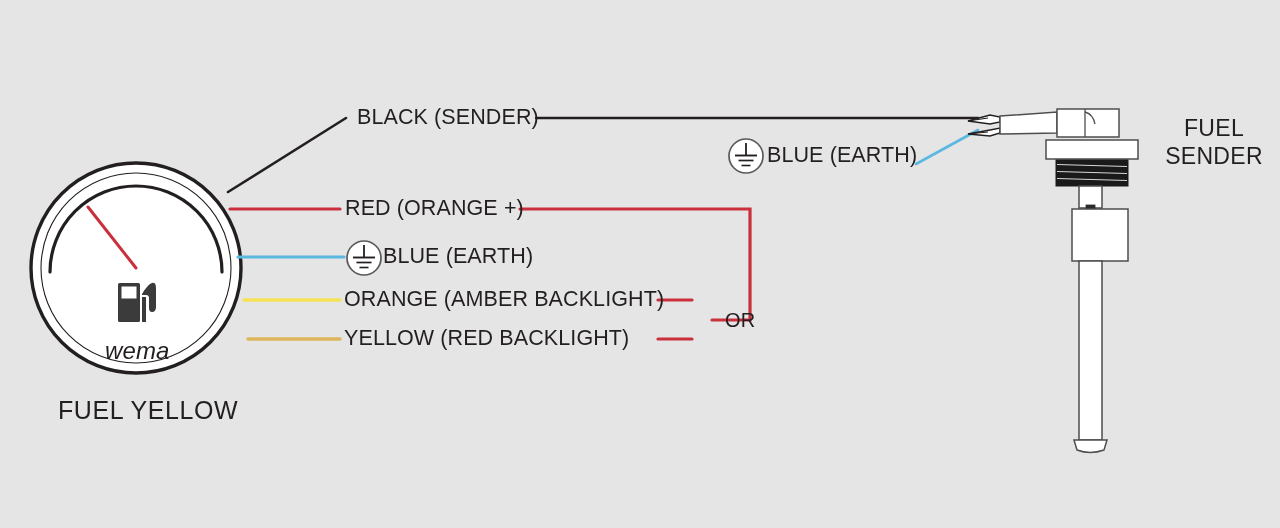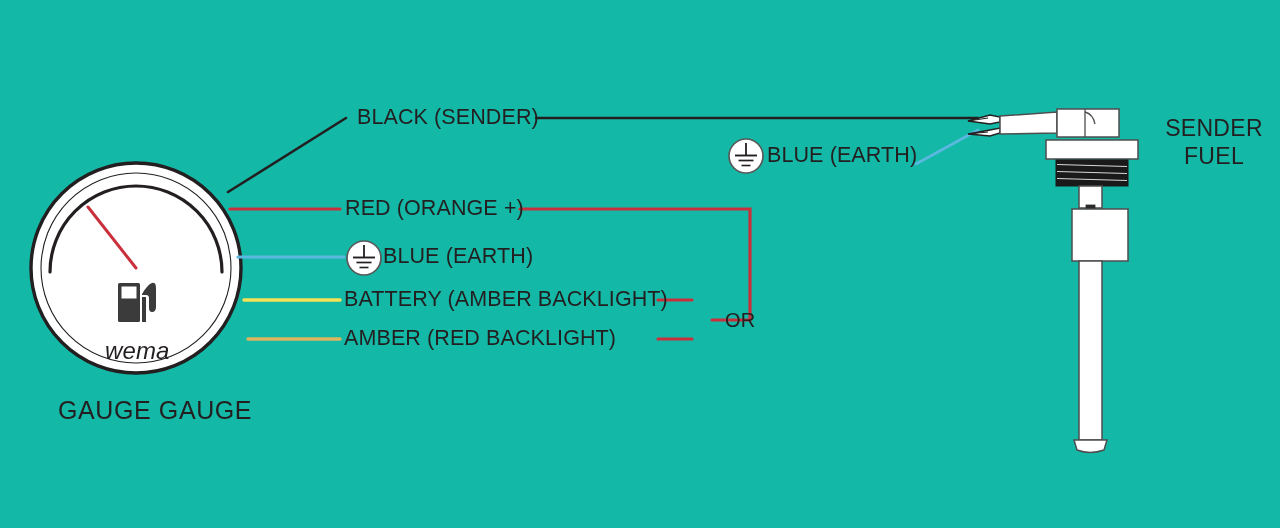--- a/index.html
+++ b/index.html
@@ -12,21 +12,21 @@
     width: 1280px;
     height: 528px;
     overflow: hidden;
     font-family: "Liberation Sans", sans-serif;
     color: #231f20;
   }
   #diagram-root {
     position: relative;
     width: 1280px;
     height: 528px;
-    background: #14b8a6;
+    background: #e5e5e5;
   }
   svg.layer {
     position: absolute;
     top: 0;
     left: 0;
     width: 1280px;
     height: 528px;
   }
   .lbl {
     position: absolute;
@@ -154,30 +154,30 @@
       <path d="M 1074 440 L 1107 440 L 1104 450 q -14 5 -27 0 Z"></path>
     </g>
   </svg>
 
   <div class="lbl wire-label" style="left:357px; top:105px;">BLACK (SENDER)</div>
 
   <div class="lbl wire-label" style="left:345px; top:196px;">RED (ORANGE +)</div>
 
   <div class="lbl wire-label" style="left:383px; top:244px;">BLUE (EARTH)</div>
 
-  <div class="lbl wire-label" style="left:344px; top:287px;">BATTERY (AMBER BACKLIGHT)</div>
+  <div class="lbl wire-label" style="left:344px; top:287px;">ORANGE (AMBER BACKLIGHT)</div>
 
-  <div class="lbl wire-label" style="left:344px; top:326px;">AMBER (RED BACKLIGHT)</div>
+  <div class="lbl wire-label" style="left:344px; top:326px;">YELLOW (RED BACKLIGHT)</div>
 
   <div class="lbl wire-label" style="left:767px; top:143px;">BLUE (EARTH)</div>
 
   <div class="lbl or-label" style="left:725px; top:309px;">OR</div>
 
   <div class="lbl brand-label" style="left:105px; top:337px;">wema</div>
 
-  <div class="lbl title-label" style="left:58px; top:396px;">GAUGE GAUGE</div>
+  <div class="lbl title-label" style="left:58px; top:396px;">FUEL YELLOW</div>
 
   <div class="lbl sender-title" style="left:1155px; top:114px; width:118px;">
+    <div>FUEL</div>
     <div>SENDER</div>
-    <div>FUEL</div>
   </div>
 
 </div>
 
 </body></html>

